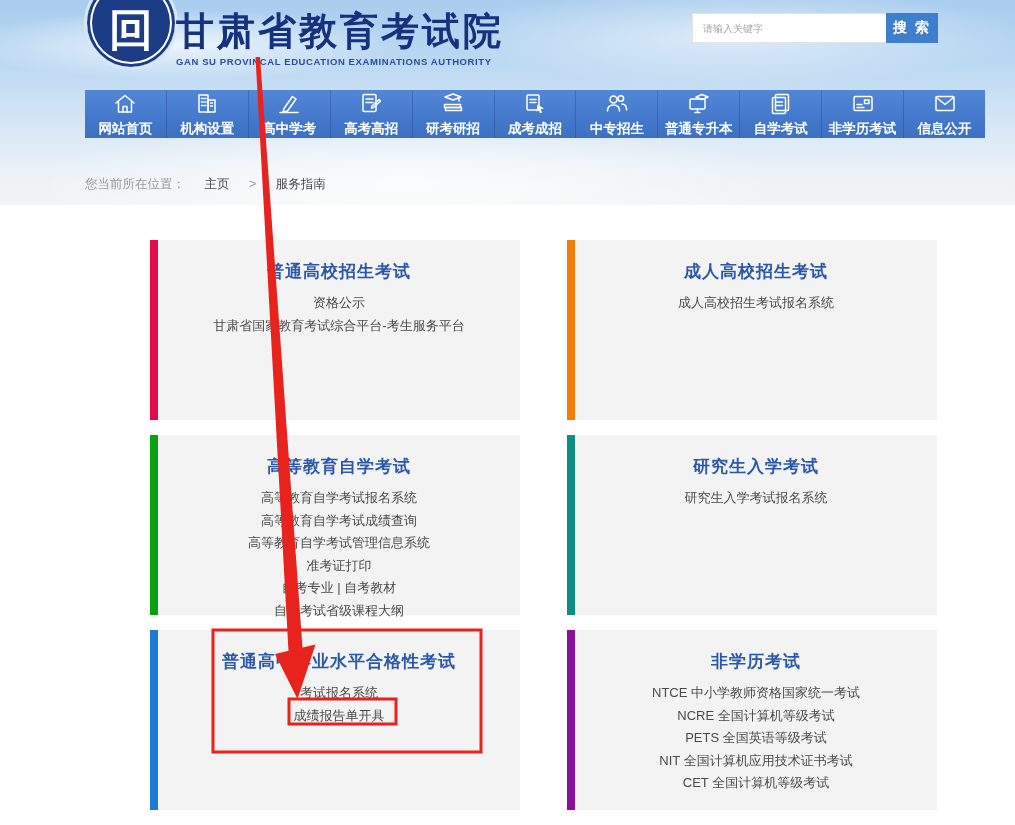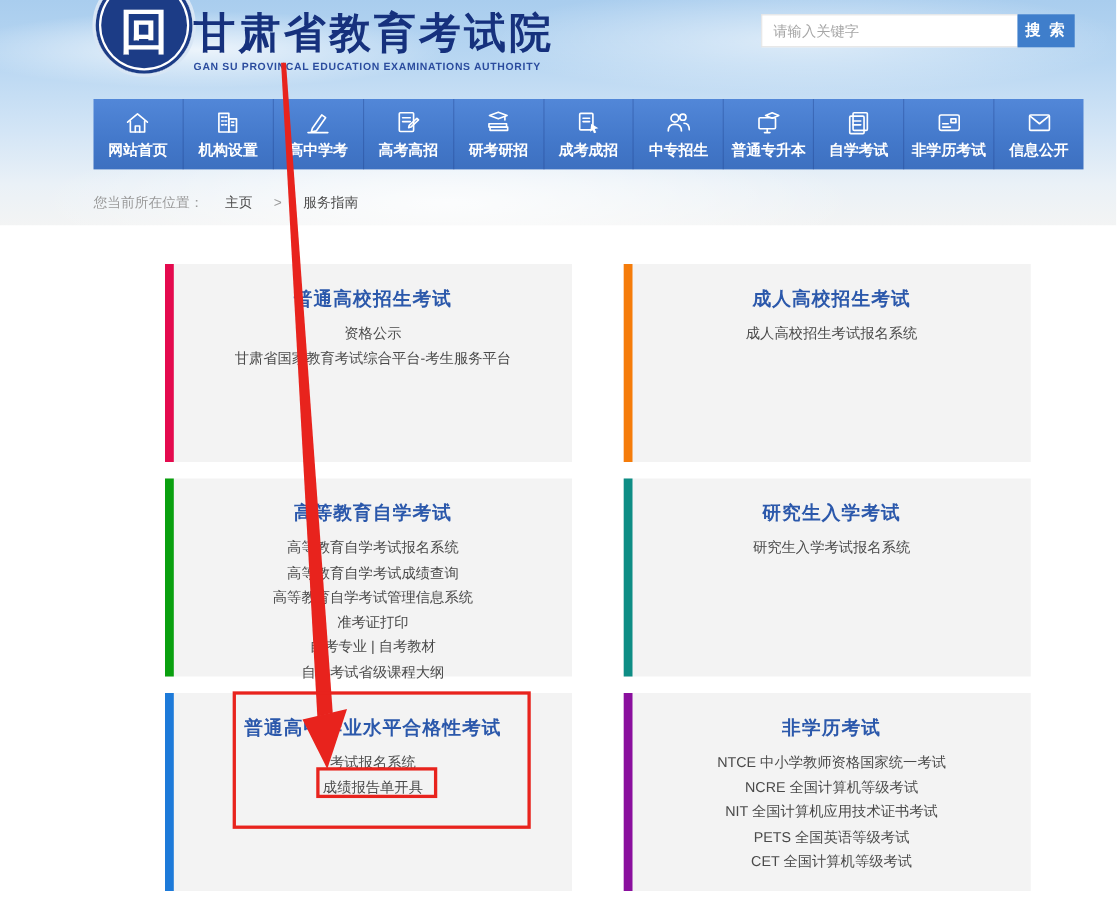--- a/index.html
+++ b/index.html
@@ -21,34 +21,34 @@
     box-shadow:inset 0 0 0 3px #1c3c86, inset 0 0 0 5px #ffffff;
     display:flex; align-items:center; justify-content:center;
   }
   .logo-glyph{ color:#fff; font-size:44px; font-weight:bold; line-height:1; margin-top:14px; }
   .title-block{ position:absolute; left:176px; top:9px; }
   .title-block h1{ font-size:38px; font-weight:bold; color:#16317d; letter-spacing:3px; line-height:1.2; }
   .subtitle{ font-size:9.5px; font-weight:bold; color:#2b4c9e; letter-spacing:.6px; margin-top:1px; }
 
   .search{ position:absolute; left:692px; top:13px; display:flex; }
   .search input{
-    width:233px; height:30px; border:1px solid #e3e3e3; border-right:none; background:#fff;
-    padding:0 10px; font-size:13px; color:#333; outline:none;
+    width:194px; height:30px; border:1px solid #e3e3e3; border-right:none; background:#fff;
+    padding:0 10px; font-size:10px; color:#333; outline:none;
     font-family:"Liberation Sans","DejaVu Sans",sans-serif;
   }
   .search input::placeholder{ color:#a6a6a6; }
   .search button{
     width:52px; height:30px; border:none; background:#3f7ecb; color:#fff; font-size:14px;
     font-weight:bold; cursor:pointer; letter-spacing:2px;
     font-family:"Liberation Sans","DejaVu Sans",sans-serif;
   }
 
   
   .nav{
-    position:absolute; left:85px; top:90px; width:900px; height:64px; display:flex;
+    position:absolute; left:85px; top:90px; width:900px; height:48px; display:flex;
     background:linear-gradient(180deg,#5287d8 0%,#4378ca 60%,#3d70c0 100%);
   }
   .nav-item{
     flex:1 1 0; display:flex; flex-direction:column; align-items:center; justify-content:center;
     gap:3px; color:#fff; text-decoration:none; cursor:pointer;
   }
   .nav-item + .nav-item{ border-left:1px solid rgba(28,60,134,.35); }
   .nav-icon{ width:26px; height:26px; display:block; }
   .nav-icon svg{ width:26px; height:26px; stroke:#fff; stroke-width:1.5; fill:none; stroke-linecap:round; stroke-linejoin:round; }
   .nav-label{ font-size:13.5px; font-weight:bold; white-space:nowrap; }
@@ -233,22 +233,22 @@
             <a>考试报名系统</a>
             <a>成绩报告单开具</a>
           </div>
         </div>
         <div class="card">
           <div class="card-accent" style="background: rgb(138, 15, 158);"></div>
           <div class="card-title">非学历考试</div>
           <div class="card-links">
             <a>NTCE 中小学教师资格国家统一考试</a>
             <a>NCRE 全国计算机等级考试</a>
+            <a>PETS 全国英语等级考试</a>
             <a>NIT 全国计算机应用技术证书考试</a>
-            <a>PETS 全国英语等级考试</a>
             <a>CET 全国计算机等级考试</a>
           </div>
         </div>
       </div>
   </div>
 
   <svg class="annot-overlay" viewBox="0 0 1015 825">
     <polygon class="annot-fill" points="255.5,57 260,57 302.5,648 288.5,651.5" fill="#e8231d"></polygon>
     <polygon class="annot-fill" points="275,654 315.5,644.5 297.5,699" fill="#e8231d"></polygon>
     <rect class="annot-stroke" x="213" y="630" width="268" height="122" fill="none" stroke="#e8231d" stroke-width="3"></rect>

